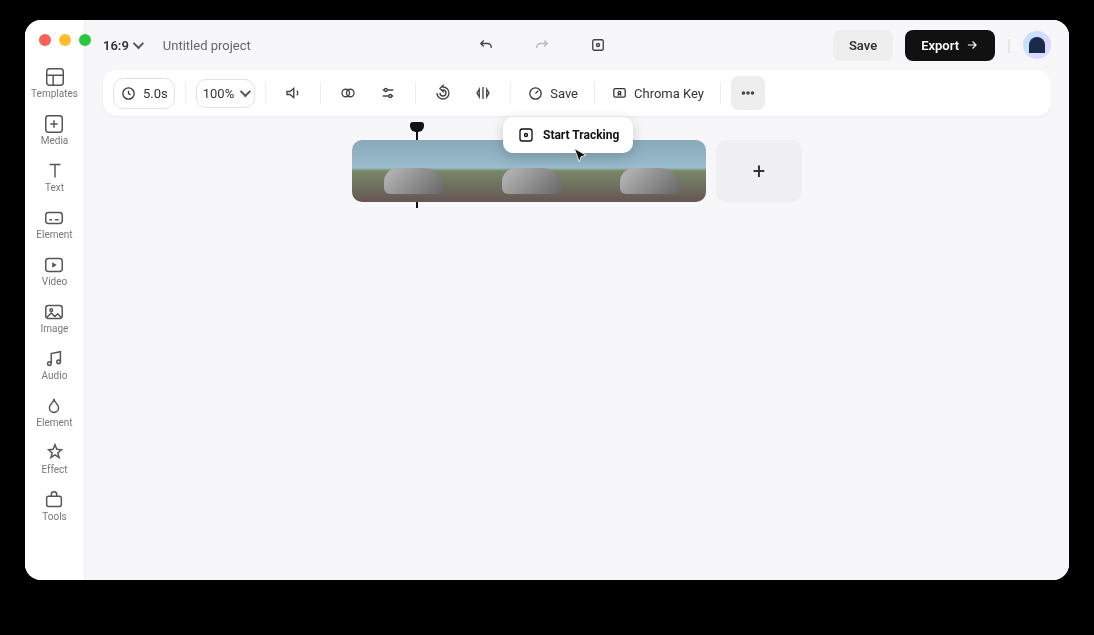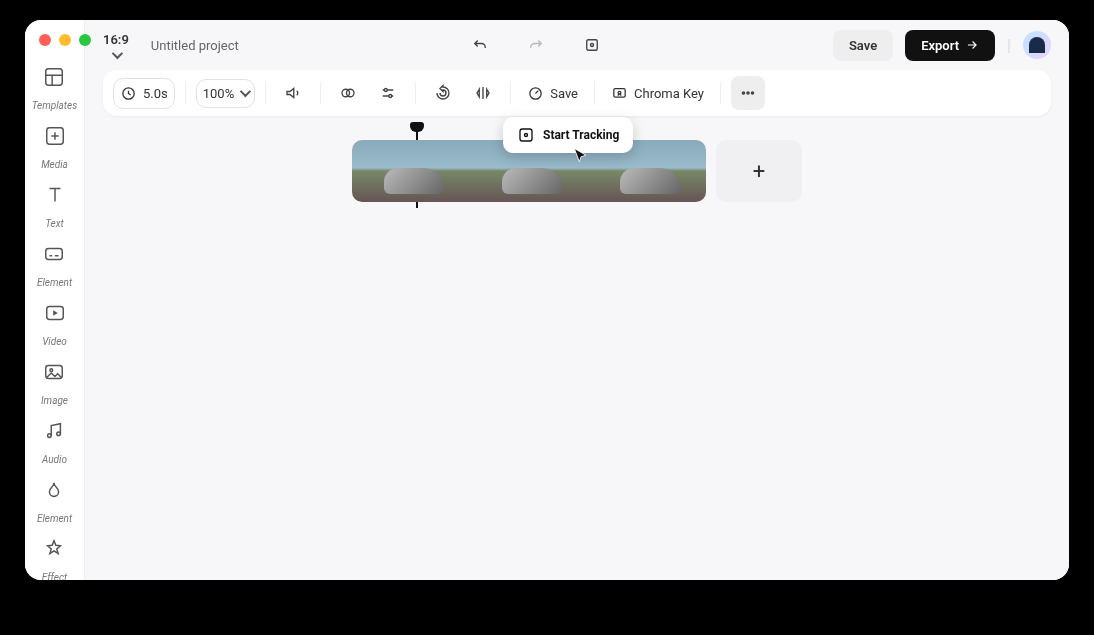--- a/index.html
+++ b/index.html
@@ -5,28 +5,28 @@
 * { box-sizing: border-box; margin: 0; padding: 0; font-family: -apple-system, BlinkMacSystemFont, "Segoe UI", Roboto, sans-serif; }
 body { background: #000; display: flex; align-items: flex-start; justify-content: center; padding: 20px 0; }
 .window { width: 1044px; height: 560px; background: #fff; border-radius: 16px; overflow: hidden; position: relative; display: flex; }
 .traffic { position: absolute; top: 14px; left: 14px; display: flex; gap: 8px; z-index: 10; }
 .dot { width: 12px; height: 12px; border-radius: 50%; }
 .dot.red { background: #ff5f57; }
 .dot.yellow { background: #febc2e; }
 .dot.green { background: #28c840; }
 
 .sidebar { width: 60px; background: #fff; border-right: 1px solid #eee; display: flex; flex-direction: column; align-items: center; padding-top: 46px; gap: 14px; }
-.sb-item { display: flex; flex-direction: column; align-items: center; gap: 12px; cursor: pointer; color: #555; font-style: italic; }
+.sb-item { display: flex; flex-direction: column; align-items: center; gap: 0; cursor: pointer; color: #555; }
 .sb-item svg { width: 22px; height: 22px; stroke: #555; fill: none; stroke-width: 1.6; }
 .sb-label { font-size: 10px; color: #777; }
 
 .main { flex: 1; display: flex; flex-direction: column; background: #f7f7f9; }
 
 .topbar { height: 50px; display: flex; align-items: center; padding: 0 18px; }
-.ratio { display: flex; align-items: center; gap: 4px; font-size: 13px; font-weight: 600; color: #333; cursor: pointer; flex-direction: column; }
+.ratio { display: flex; align-items: center; gap: 4px; font-size: 13px; font-weight: 600; color: #333; cursor: pointer; }
 .proj { font-size: 13px; color: #666; margin-left: 22px; }
 .topcenter { display: flex; gap: 22px; margin-left: auto; color: #888; }
 .topcenter svg { width: 18px; height: 18px; stroke:#888; fill:none; stroke-width:1.8; }
 .right-actions { margin-left: auto; display: flex; align-items: center; gap: 12px; }
 .save-btn { background: #eee; color:#333; font-size:13px; font-weight:600; padding:8px 16px; border-radius:8px; border:none; cursor:pointer; }
 .export-btn { background:#111; color:#fff; font-size:13px; font-weight:600; padding:8px 16px; border-radius:8px; border:none; cursor:pointer; display:flex; align-items:center; gap:6px; }
 .avatar { width:28px; height:28px; border-radius:50%; background: linear-gradient(135deg,#bfe3ff,#e8d5ff); display:flex; align-items:center; justify-content:center; position:relative; }
 .avatar::after { content:""; width:16px; height:16px; background:#1a2a4a; border-radius:50% 50% 0 0; position:absolute; top:6px; }
 
 .toolbar { margin: 0 18px; background:#fff; border-radius:14px; height:46px; display:flex; align-items:center; padding:0 10px; gap:6px; box-shadow: 0 1px 3px rgba(0,0,0,0.05); }

